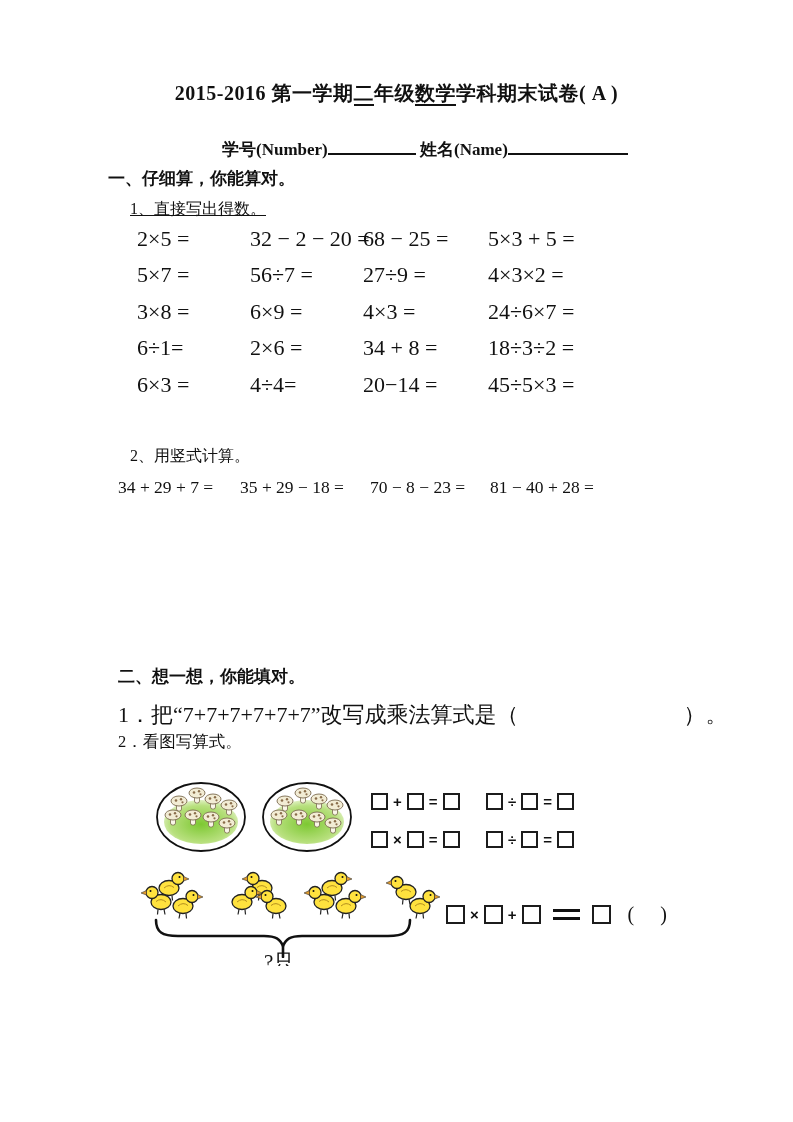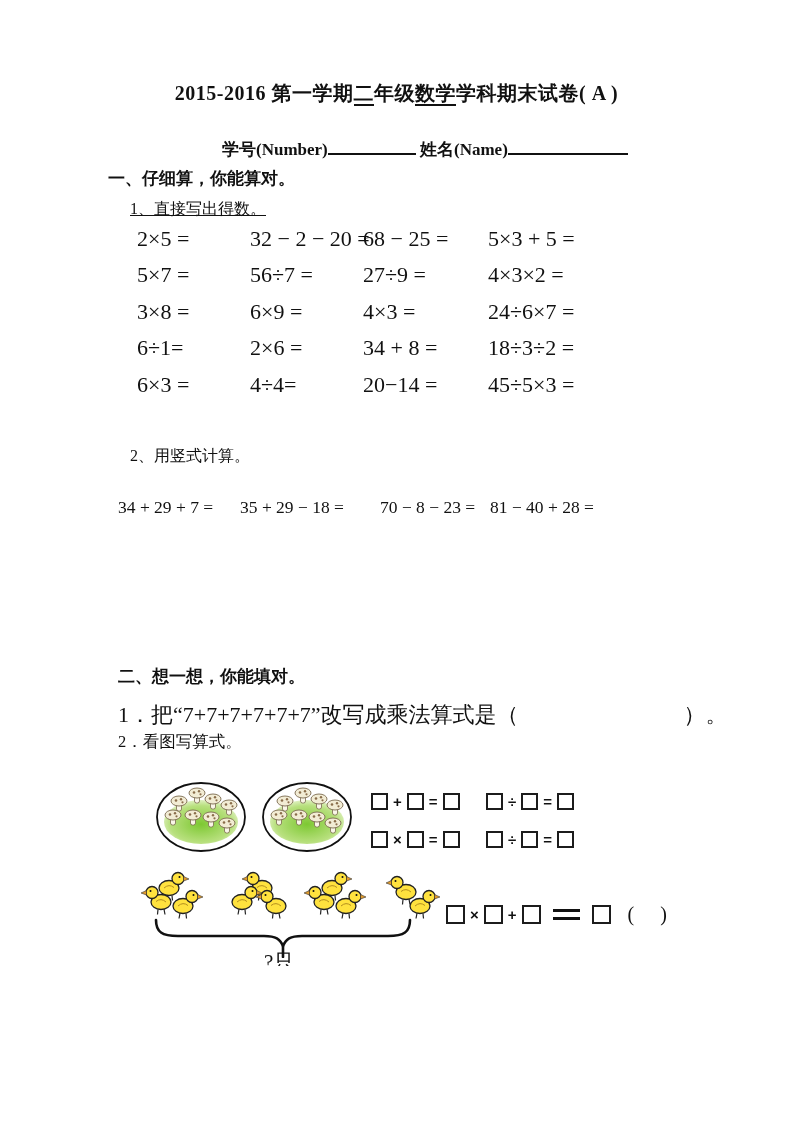--- a/index.html
+++ b/index.html
@@ -20,21 +20,21 @@
   .sub{font-size:16px;}
   .sub1{top:199px;left:130px;text-decoration:underline;}
   .sub2{top:446px;left:130px;}
   
   .grid{top:226px;left:137px;width:580px;display:grid;
         grid-template-columns:113px 113px 125px auto;grid-auto-rows:36.4px;
         font-size:22px;}
   .grid span{white-space:nowrap;}
   
   .vrow{top:477px;left:118px;width:600px;height:26px;font-size:17.5px;}
-  .vrow span{position:absolute;white-space:nowrap;margin-top:20px;}
+  .vrow span{position:absolute;white-space:nowrap;}
   
   .s2-head{top:665px;left:118px;}
   .q1{top:700px;left:118px;font-size:22px;}
   .gap-paren{display:inline-block;width:165px;}
   .q2{top:731px;left:118px;font-size:16.5px;}
   
   .ovals{top:780px;left:155px;width:220px;height:80px;}
   .ovals svg{position:absolute;top:0;}
   .boxeq{position:absolute;white-space:nowrap;}
   .sq{display:inline-block;width:17px;height:17px;border:2px solid #1c1c1c;box-sizing:border-box;
@@ -90,21 +90,21 @@
       <span>6×3 =</span>
       <span>4÷4=</span>
       <span>20−14 =</span>
       <span>45÷5×3 =</span>
     </div>
 
   <div class="abs sub sub2">2、用竖式计算。</div>
   <div class="abs vrow">
       <span style="left: 0px;">34 + 29 + 7 =</span>
       <span style="left: 122px;">35 + 29 − 18 =</span>
-      <span style="left: 262px;">70 − 8 − 23 =</span>
+      <span style="left: 252px;">70 − 8 − 23 =</span>
       <span style="left: 372px;">81 − 40 + 28 =</span>
     </div>
 
   <div class="abs h-bold s2-head">二、想一想，你能填对。</div>
 
   <div class="abs q1">
     <span>1．把“7+7+7+7+7+7”改写成乘法算式是（</span><span class="gap-paren"></span><span>）。</span>
   </div>
 
   <div class="abs q2">2．看图写算式。</div>

